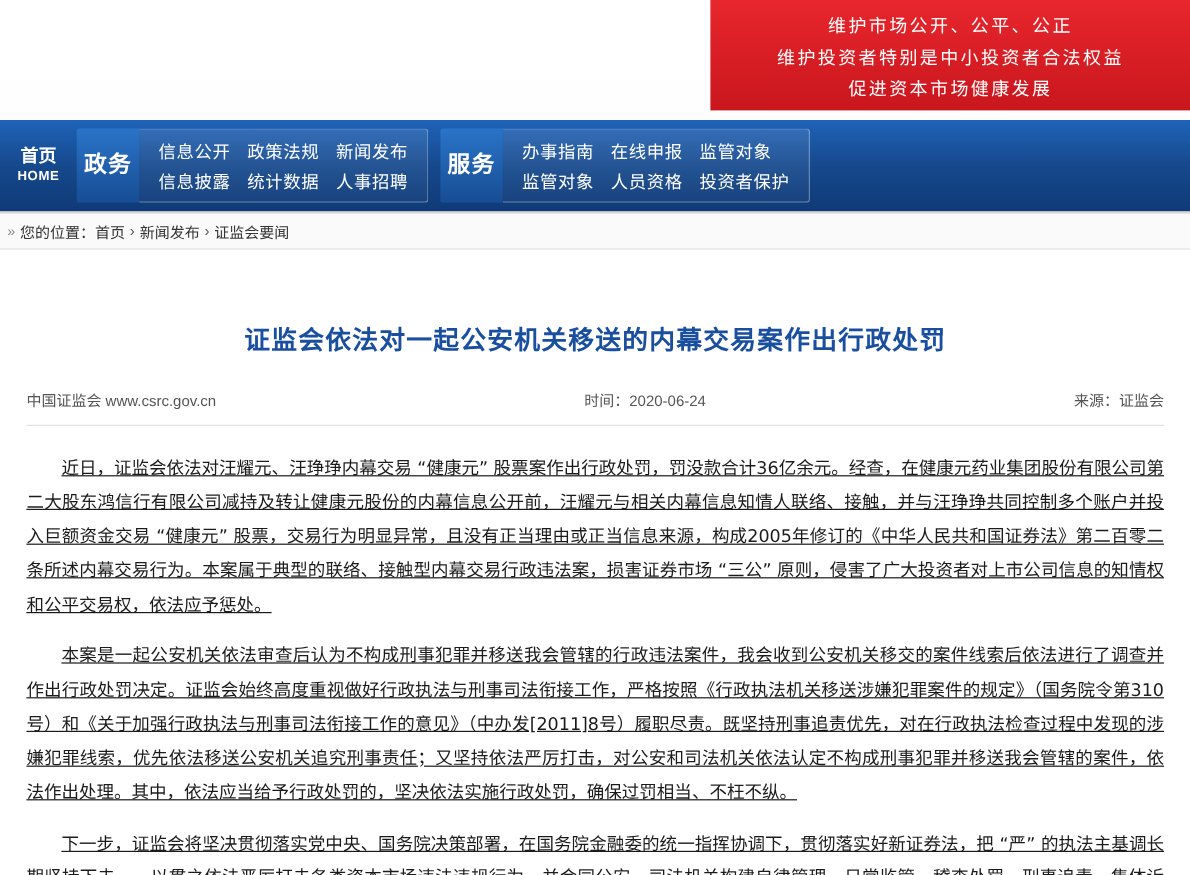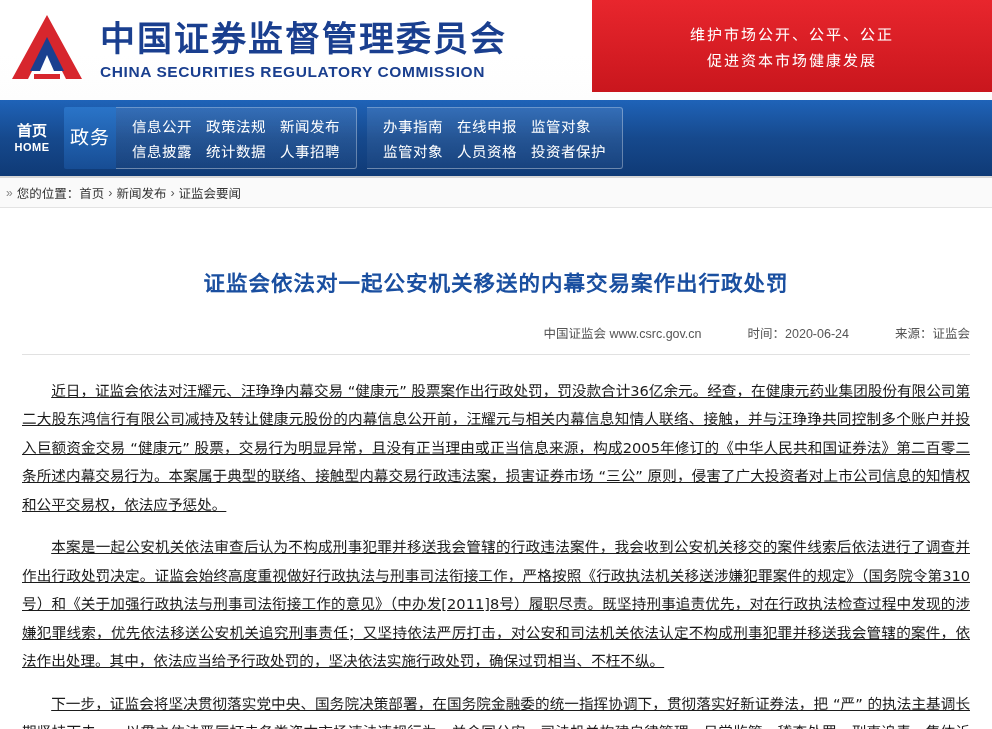--- a/index.html
+++ b/index.html
@@ -85,21 +85,21 @@
     background: transparent;
   }
   .nav-home .en { font-size: 11px; font-weight: bold; letter-spacing: 0.5px; text-align: right; }
   .nav-group {
     display: flex; align-items: stretch;
     margin: 7px 0 7px 0;
   }
   .nav-cat {
     width: 52px;
     display: flex; align-items: center; justify-content: center;
-    font-size: 19px; font-weight: normal;
+    font-size: 19px; font-weight: bold;
     line-height: 1.1;
     writing-mode: horizontal-tb;
     text-align: center;
     letter-spacing: 1px;
     background: linear-gradient(180deg, #2a74c8 0%, #174d94 100%);
     border-radius: 2px 0 0 2px;
   }
   .nav-cat span { display: block; }
   .nav-links {
     display: grid;
@@ -143,21 +143,21 @@
     color: #1a4fa0;
     font-size: 21.5px;
     font-weight: bold;
     letter-spacing: 1px;
     margin: 58px 0 0 0;
     font-family: "DejaVu Sans", "Liberation Sans", sans-serif;
   }
   .art-meta {
     margin-top: 26px;
     display: flex;
-    justify-content: flex-end;
+    justify-content: space-between;
     gap: 46px;
     font-size: 12.5px;
     color: #555;
     border-bottom: 1px solid #e1e1e1;
     padding-bottom: 12px;
   }
   .art-meta .item { white-space: nowrap; }
   .art-body {
     margin-top: 22px;
     font-size: 14.6px;
@@ -167,35 +167,23 @@
     font-family: "DejaVu Sans", "Liberation Sans", sans-serif;
   }
   .art-body p { margin: 0 0 14px 0; text-indent: 2em; text-decoration: underline; }
 </style>
 </head>
 <body>
 
 <div class="page">
 
   <div class="banner">
-    <div class="banner-left">
-      <div class="logo">
-        <svg width="78" height="78" viewBox="0 0 78 78" aria-hidden="true">
-          <polygon points="39,4 74,68 58,68 39,30 20,68 4,68" fill="#d7262d"></polygon>
-          <polygon points="39,26 56,60 46,60 39,44 32,60 22,60" fill="#1a3f8f"></polygon>
-          <rect x="26" y="63" width="26" height="5" fill="#d7262d"></rect>
-        </svg>
-      </div>
-      <div class="title-block">
-        <div class="cn-title">中国证券监督管理委员会</div>
-        <div class="en-title">CHINA SECURITIES REGULATORY COMMISSION</div>
-      </div>
-    </div>
     <div class="banner-right">
       <div>维护市场公开、公平、公正</div>
+      <div>维护投资者特别是中小投资者合法权益</div>
       <div>促进资本市场健康发展</div>
     </div>
   </div>
 
   <div class="nav">
     <div class="nav-home">
       <div>首页</div>
       <div class="en">HOME</div>
     </div>
 
@@ -209,20 +197,23 @@
         <a href="#">新闻发布</a>
         <a href="#">信息披露</a>
         <a href="#">统计数据</a>
         <a href="#">人事招聘</a>
       </div>
     </div>
 
     <div class="nav-sep"></div>
 
     <div class="nav-group">
+      <div class="nav-cat">
+        <span>服务</span>
+      </div>
       <div class="nav-links">
         <a href="#">办事指南</a>
         <a href="#">在线申报</a>
         <a href="#">监管对象</a>
         <a href="#">监管对象</a>
         <a href="#">人员资格</a>
         <a href="#">投资者保护</a>
       </div>
     </div>
 

